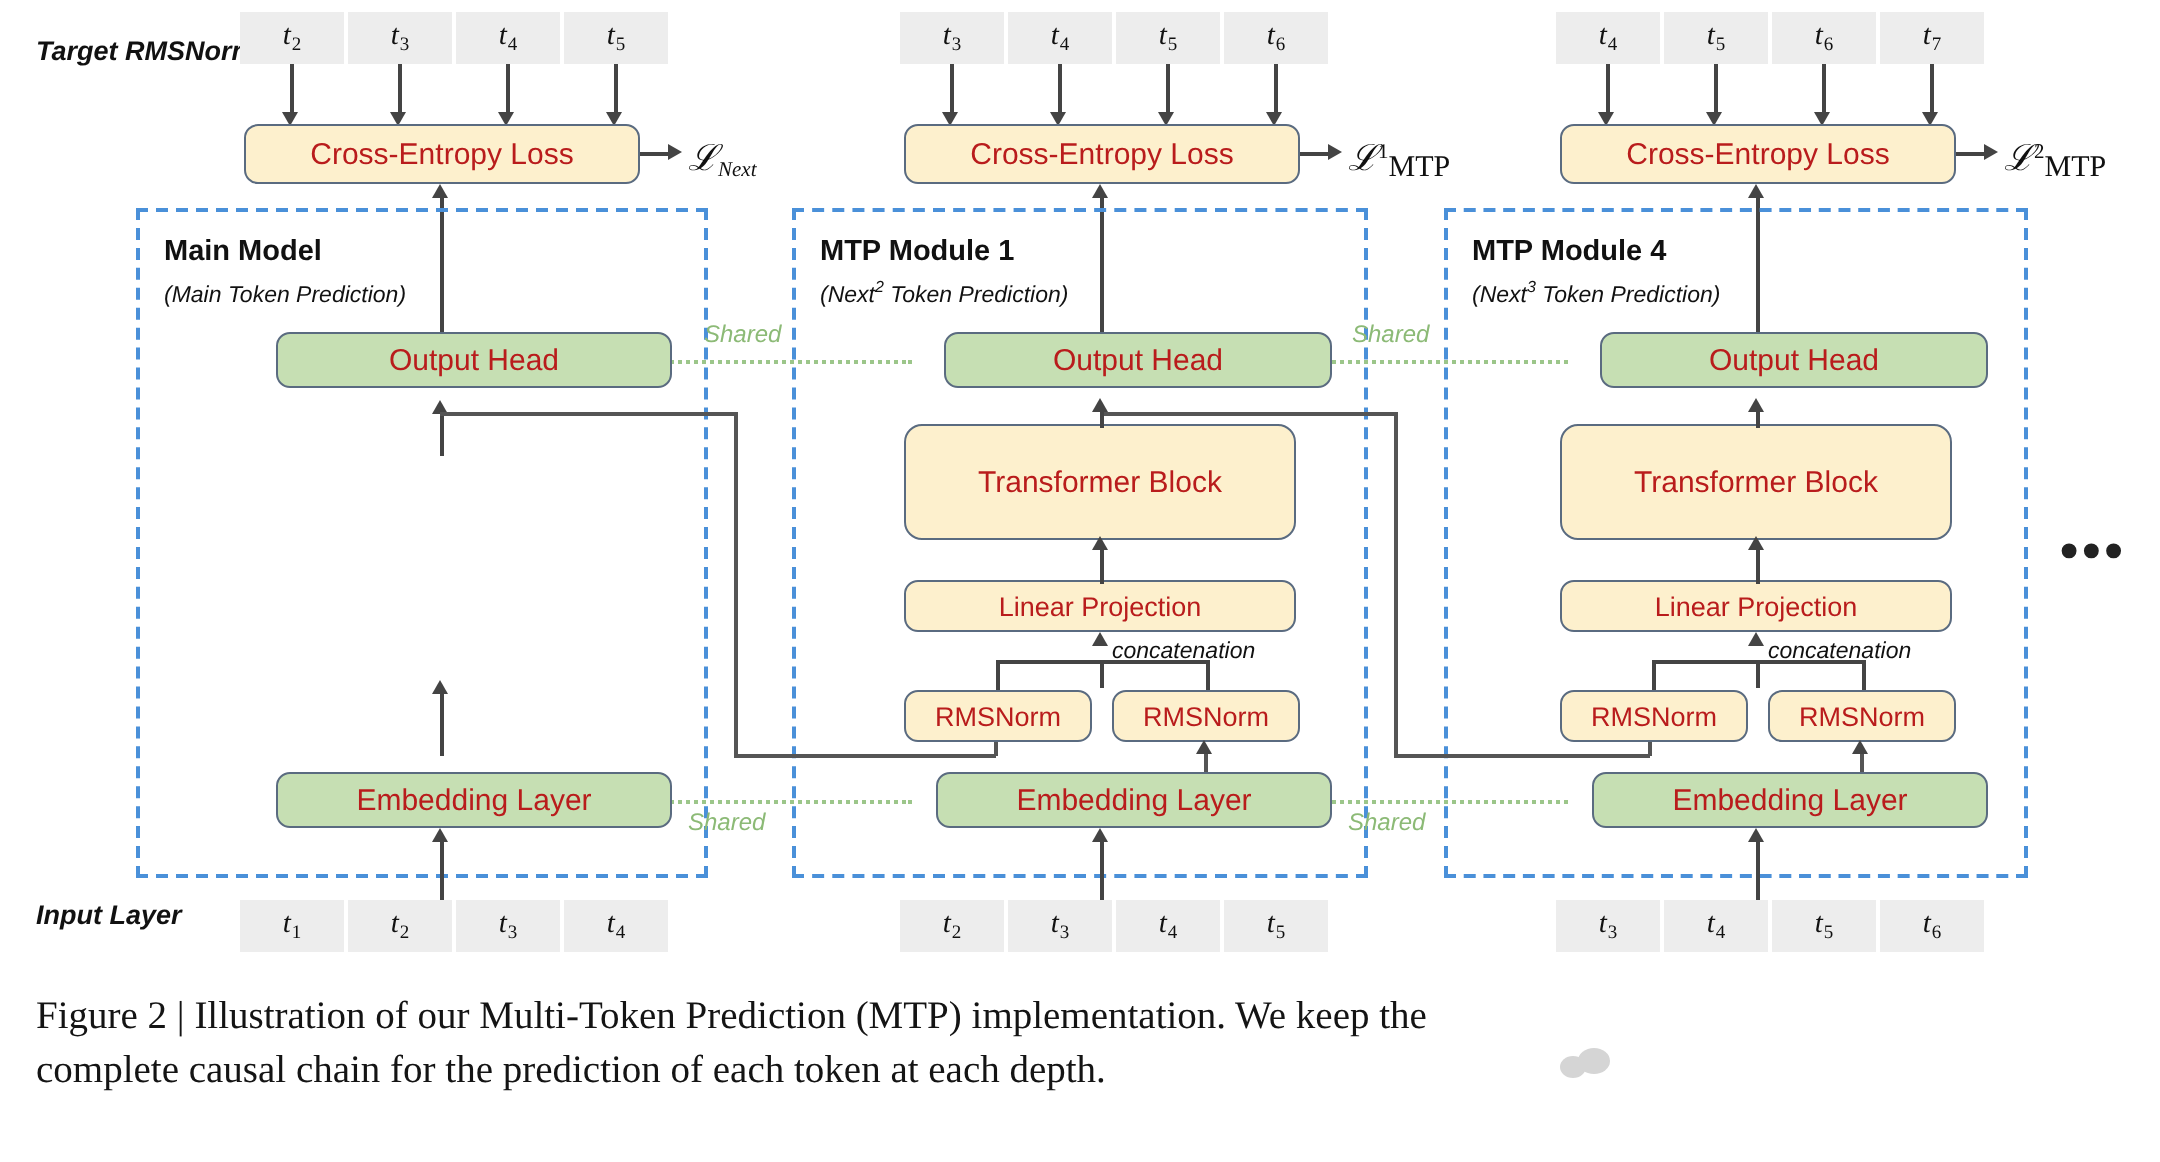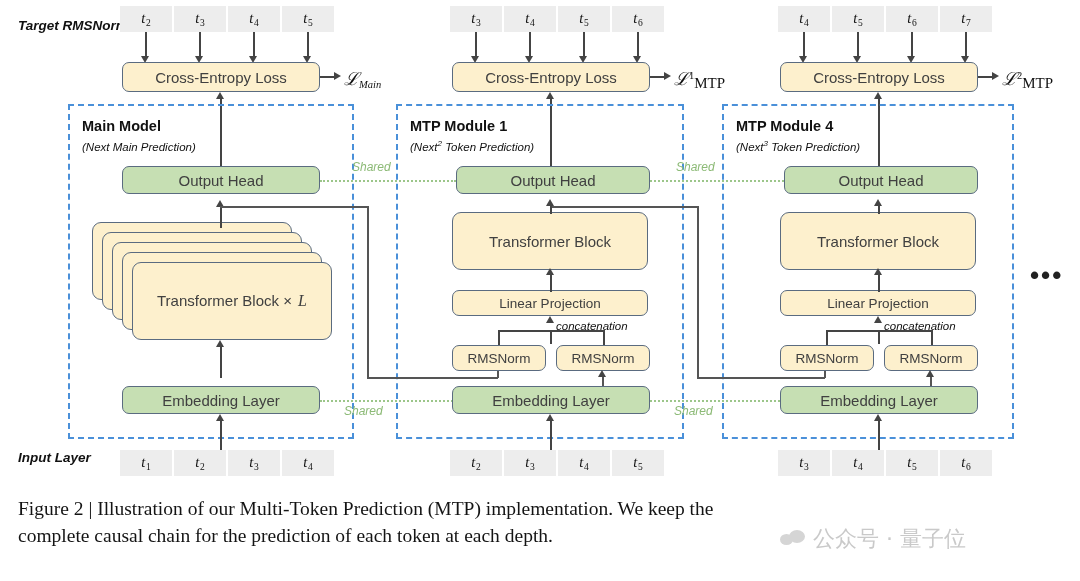--- a/index.html
+++ b/index.html
@@ -20,24 +20,24 @@
 
   
   .modbox{position:absolute;border:2.3px dashed #4a90d9;background:transparent;}
   .modtitle{position:absolute;font-weight:bold;font-size:14.5px;color:#111;white-space:nowrap;}
   .modsub{position:absolute;font-style:italic;font-size:11.5px;color:#111;white-space:nowrap;}
   .modsub sup{font-size:8px;vertical-align:super;font-style:italic;}
 
   
   .node{position:absolute;border:1.6px solid #5a6b80;border-radius:7px;
         display:flex;align-items:center;justify-content:center;
-        font-size:15px;color:#404040;text-align:left;box-sizing:border-box;
+        font-size:15px;color:#b91c1c;text-align:left;box-sizing:border-box;
         font-family:"Liberation Sans",sans-serif;}
   .yellow{background:#fdf0cd;}
-  .green{background:#c6dfb3;}
+  .green{background:#c6dfb3;margin-left:16px;}
   .node.small{font-size:13.5px;}
   .node em{font-family:"Liberation Serif","DejaVu Serif",serif;font-style:italic;
            font-size:16px;padding-left:2px;}
 
   
   .vline{position:absolute;width:1.7px;background:#444;}
   .hline{position:absolute;height:1.7px;background:#444;}
   .arrowup{position:absolute;width:0;height:0;border-left:4.5px solid transparent;
            border-right:4.5px solid transparent;border-bottom:7px solid #444;}
   .arrowdown{position:absolute;width:0;height:0;border-left:4.5px solid transparent;
@@ -156,21 +156,21 @@
   <div class="node yellow" style="left:780px;top:62px;width:198px;height:30px;">Cross-Entropy Loss</div>
 
   <div class="hline" style="left:320px;top:76px;width:16px;"></div>
   <div class="arrowright" style="left:334px;top:72px;"></div>
   <div class="hline" style="left:650px;top:76px;width:16px;"></div>
   <div class="arrowright" style="left:664px;top:72px;"></div>
   <div class="hline" style="left:978px;top:76px;width:16px;"></div>
   <div class="arrowright" style="left:992px;top:72px;"></div>
 
   <div class="loss" style="left:344px;top:66px;">
-    <span class="cal">ℒ</span><span class="sbi">Main</span>
+    <span class="cal">ℒ</span><span class="sbi">Next</span>
   </div>
   <div class="loss" style="left:674px;top:66px;">
     <span class="cal">ℒ</span><span class="sp">1</span><span class="sb">MTP</span>
   </div>
   <div class="loss" style="left:1002px;top:66px;">
     <span class="cal">ℒ</span><span class="sp">2</span><span class="sb">MTP</span>
   </div>
 
   <div class="vline" style="left:220px;top:98px;height:72px;"></div>
   <div class="arrowup" style="left:216px;top:92px;"></div>
@@ -178,21 +178,21 @@
   <div class="arrowup" style="left:546px;top:92px;"></div>
   <div class="vline" style="left:878px;top:98px;height:72px;"></div>
   <div class="arrowup" style="left:874px;top:92px;"></div>
 
   <div class="modbox" style="left:68px;top:104px;width:282px;height:331px;"></div>
   <div class="modbox" style="left:396px;top:104px;width:284px;height:331px;"></div>
   <div class="modbox" style="left:722px;top:104px;width:288px;height:331px;"></div>
 
   <div class="modtitle" style="left:82px;top:118px;">Main Model</div>
   <div class="modsub" style="left:82px;top:139px;">
-    <span>(Next Main Prediction</span><sup></sup><span>)</span>
+    <span>(Main Token Prediction</span><sup></sup><span>)</span>
   </div>
 
   <div class="modtitle" style="left:410px;top:118px;">MTP Module 1</div>
   <div class="modsub" style="left:410px;top:139px;">
     <span>(Next</span><sup>2</sup><span> Token Prediction)</span>
   </div>
 
   <div class="modtitle" style="left:736px;top:118px;">MTP Module 4</div>
   <div class="modsub" style="left:736px;top:139px;">
     <span>(Next</span><sup>3</sup><span> Token Prediction)</span>
@@ -205,29 +205,20 @@
 
   <div class="sharedline" style="left:320px;top:400px;width:136px;"></div>
   <div class="sharedlbl" style="left:344px;top:404px;">Shared</div>
   <div class="sharedline" style="left:650px;top:400px;width:134px;"></div>
   <div class="sharedlbl" style="left:674px;top:404px;">Shared</div>
 
   <div class="node green" style="left:122px;top:166px;width:198px;height:28px;">Output Head</div>
   <div class="node green" style="left:456px;top:166px;width:194px;height:28px;">Output Head</div>
   <div class="node green" style="left:784px;top:166px;width:194px;height:28px;">Output Head</div>
 
-  <div class="deck" style="left:92px;top:222px;width:240px;height:114px;">
-    <div class="layer" style="left:0px;top:0px;width:200px;height:78px;"></div>
-    <div class="layer" style="left:10px;top:10px;width:200px;height:78px;"></div>
-    <div class="layer" style="left:20px;top:20px;width:200px;height:78px;"></div>
-    <div class="layer" style="left:30px;top:30px;width:200px;height:78px;"></div>
-    <div class="node yellow" style="left:40px;top:40px;width:200px;height:78px;border-radius:9px;">
-      <span>Transformer Block × <em>L</em></span>
-    </div>
-  </div>
 
   <div class="vline" style="left:220px;top:206px;height:22px;"></div>
   <div class="arrowup" style="left:216px;top:200px;"></div>
 
   <div class="vline" style="left:220px;top:346px;height:32px;"></div>
   <div class="arrowup" style="left:216px;top:340px;"></div>
 
   <div class="node green" style="left:122px;top:386px;width:198px;height:28px;">Embedding Layer</div>
   <div class="vline" style="left:220px;top:420px;height:30px;"></div>
   <div class="arrowup" style="left:216px;top:414px;"></div>
@@ -346,14 +337,13 @@
 <div class="caption">
   <div>Figure 2 | Illustration of our Multi-Token Prediction (MTP) implementation.  We keep the</div>
   <div>complete causal chain for the prediction of each token at each depth.</div>
 </div>
 
 <div class="wm">
   <span class="bub">
     <i style="left:0;top:4px;width:13px;height:11px;"></i>
     <i style="left:9px;top:0px;width:16px;height:13px;"></i>
   </span>
-  <span>公众号 · 量子位</span>
 </div>
 
 </body></html>

